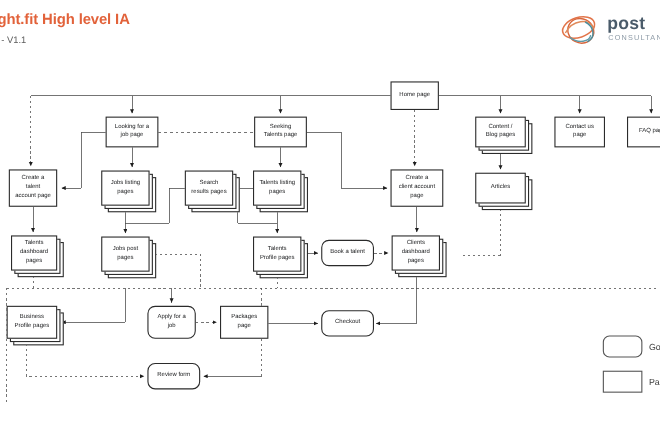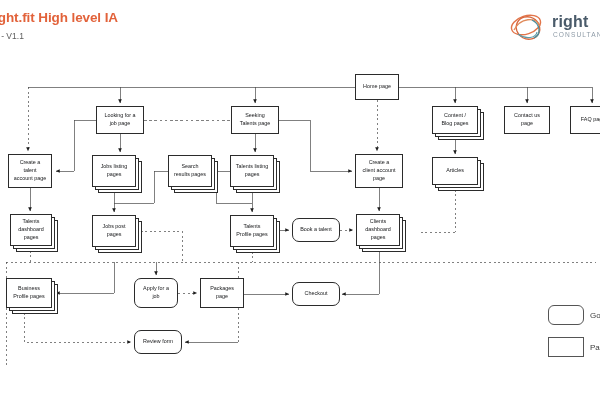--- a/index.html
+++ b/index.html
@@ -89,21 +89,21 @@
     <div id="doc-subtitle">/15 - V1.1</div>
 
     <div id="logo-wrap">
       <svg id="logo-mark" width="42" height="34" viewBox="0 0 42 34">
         <ellipse cx="20" cy="15" rx="15" ry="9" fill="none" stroke="#e2754a" stroke-width="1.4" transform="rotate(-18 20 15)"></ellipse>
         <ellipse cx="22" cy="18" rx="12" ry="11" fill="none" stroke="#d8663c" stroke-width="1.3" transform="rotate(28 22 18)"></ellipse>
         <path d="M8 20 C14 8, 30 6, 34 16" fill="none" stroke="#e08a5a" stroke-width="1.3"></path>
         <path d="M26 10 C34 14, 36 24, 28 28" fill="none" stroke="#4a8f9e" stroke-width="1.3"></path>
         <path d="M12 24 C20 30, 30 28, 31 22" fill="none" stroke="#5d9aa8" stroke-width="1.2"></path>
       </svg>
-      <div id="logo-name">right</div>
+      <div id="logo-name">post</div>
       <div id="logo-sub">CONSULTAN</div>
     </div>
   </div>
 
   <div id="canvas">
 
     <svg id="svg-layer" viewBox="0 0 600 400">
       <defs>
         <marker id="ah" markerWidth="7" markerHeight="7" refX="5.4" refY="2.6" orient="auto">
           <path d="M0,0 L5.6,2.6 L0,5.2 z" fill="#1d1d1d"></path>

